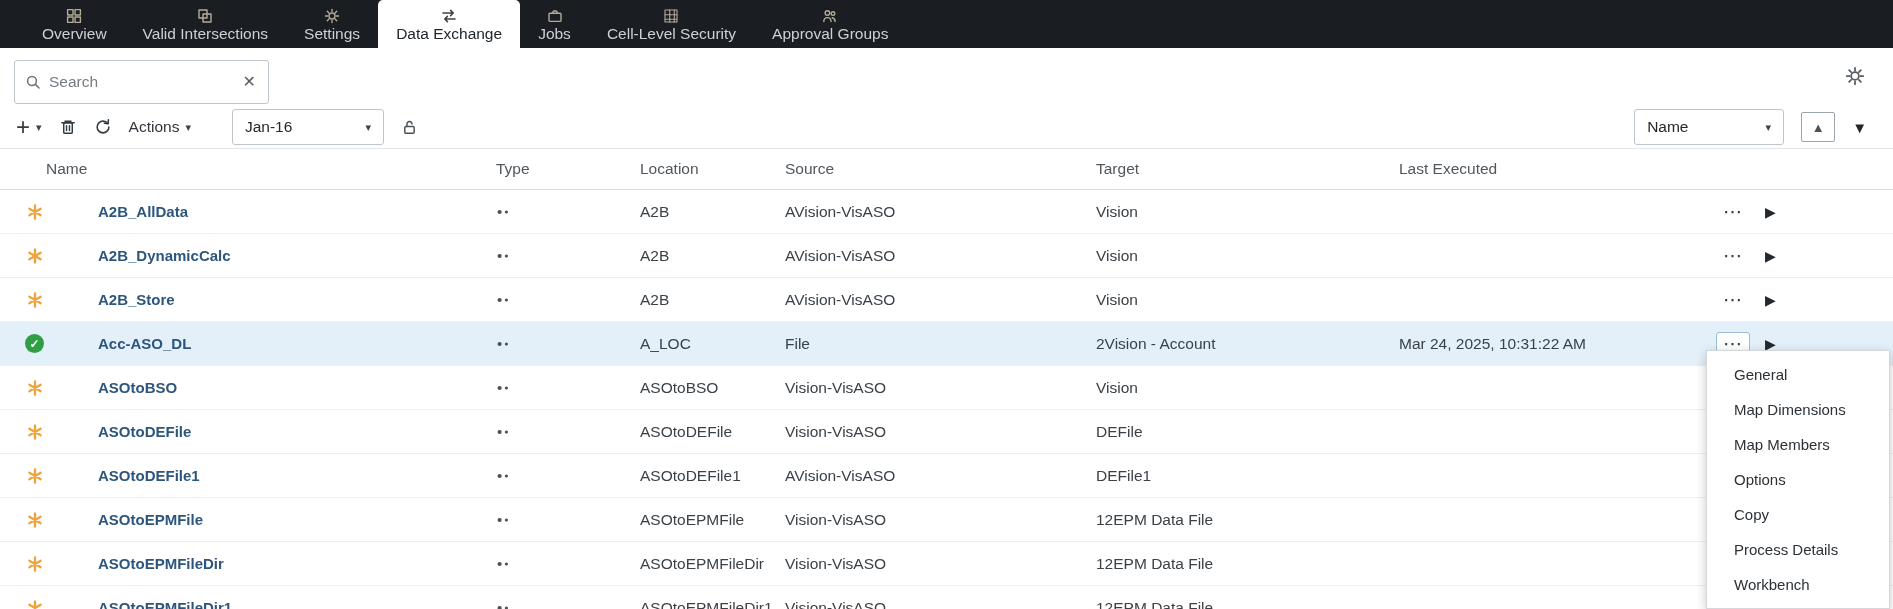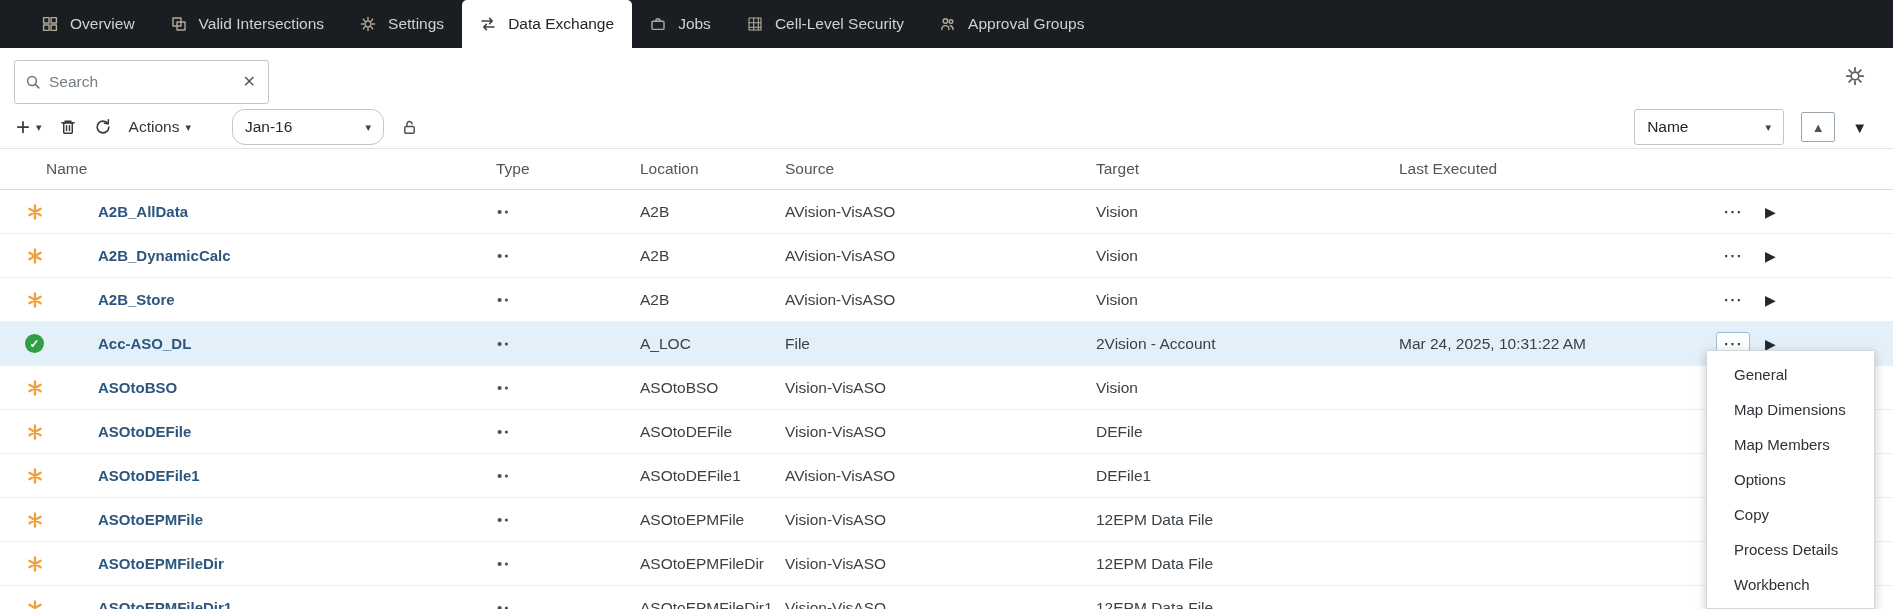--- a/index.html
+++ b/index.html
@@ -3,22 +3,22 @@
 <meta charset="utf-8">
 <style>
   * { margin:0; padding:0; box-sizing:border-box; }
   html,body { width:1893px; height:609px; overflow:hidden; background:#fff;
               font-family:"Liberation Sans", sans-serif; }
   body { position:relative; }
 
   
   .topnav { position:absolute; top:0; left:0; right:0; height:48px; background:#1a1e22;
             display:flex; align-items:stretch; padding-left:24px; }
-  .nav-tab { display:flex; align-items:center; gap:12px; padding:8px 18px; color:#ccd1d5;
-             font-size:15.5px; cursor:pointer; white-space:nowrap; }
+  .nav-tab { display:flex; align-items:center; gap:1px; padding:8px 18px; color:#ccd1d5;
+             font-size:15.5px; cursor:pointer; white-space:nowrap;flex-direction:column; }
   .nav-tab .ticon { display:flex; color:#b3aa98; }
   .nav-tab.active { background:#fff; color:#20262b; border-radius:5px 5px 0 0; }
   .nav-tab.active .ticon { color:#3c434a; }
 
   
   .search-box { position:absolute; left:14px; top:60px; width:255px; height:44px;
                 border:1px solid #bfc6cb; border-radius:3px; display:flex; align-items:center;
                 padding:0 10px; gap:8px; background:#fff; }
   .search-box svg { flex:none; color:#6a7artifact; color:#69737a; }
   .search-input { flex:1; border:none; outline:none; font-size:15.5px; color:#333;
@@ -33,21 +33,21 @@
   .toolbar { position:absolute; top:105px; left:0; right:0; height:44px; display:flex;
              align-items:center; padding:0 26px 0 16px; gap:17px; }
   .tool-btn { background:none; border:none; cursor:pointer; display:flex; align-items:center;
               gap:6px; color:#343b41; font-family:inherit; }
   .plus-glyph { font-size:24px; font-weight:400; line-height:1; }
   .caret { font-size:11px; color:#3b4248; }
   .actions-btn { font-size:15.5px; color:#2f353b; }
   .select-box { height:36px; border:1px solid #bfc6cb; border-radius:3px; background:#fff;
                 display:flex; align-items:center; justify-content:space-between;
                 padding:0 12px; font-size:15.5px; color:#23282d; cursor:pointer; }
-  .period-select { width:152px; margin-left:24px;border-radius:13px; }
+  .period-select { width:152px; margin-left:24px; }
   .lock-btn { color:#4c5358; }
   .toolbar-spacer { flex:1; }
   .sort-select { width:150px; }
   .sort-asc { width:34px; height:30px; border:1px solid #9aa6ad; border-radius:2px;
               background:#fff; display:flex; align-items:center; justify-content:center;
               font-size:13px; color:#4a525a; cursor:pointer; }
   .sort-desc { background:none; border:none; font-size:15px; color:#22272b; cursor:pointer; }
 
   
   .grid-cols { display:grid; grid-template-columns:471px 144px 145px 311px 303px 291px 1fr;
@@ -65,21 +65,21 @@
   .row-name { color:#2d567e; font-weight:700; text-decoration:none; cursor:pointer;
               font-size:15px; white-space:nowrap;margin-left:44px; }
   .type-cell { display:flex; }
   .actions-cell { display:flex; align-items:center; gap:13px; padding-left:26px; }
   .more-btn { background:none; border:1px solid transparent; border-radius:3px; cursor:pointer;
               font-size:19px; color:#2f363c; line-height:1; padding:1px 6px; letter-spacing:1px; }
   .trow.selected .more-btn { border-color:#9dbdd6; background:#fdfefe; }
   .run-btn { background:none; border:none; cursor:pointer; font-size:14px; color:#22282d; padding:2px; }
 
   
-  .context-menu { position:absolute; left:1706px; top:350px; width:169px; background:#fff;
+  .context-menu { position:absolute; left:1706px; top:350px; width:184px; background:#fff;
                   border:1px solid #d4d8db; box-shadow:0 3px 10px rgba(0,0,0,.22);
                   padding:6px 0; z-index:10;text-align:center; }
   .menu-item { height:35px; display:flex; align-items:center; padding:0 0 0 27px;
                font-size:15px; color:#2b3136; cursor:pointer; white-space:nowrap; }
 </style>
 </head>
 <body>
 
 <nav class="topnav">
     <div class="nav-tab">

